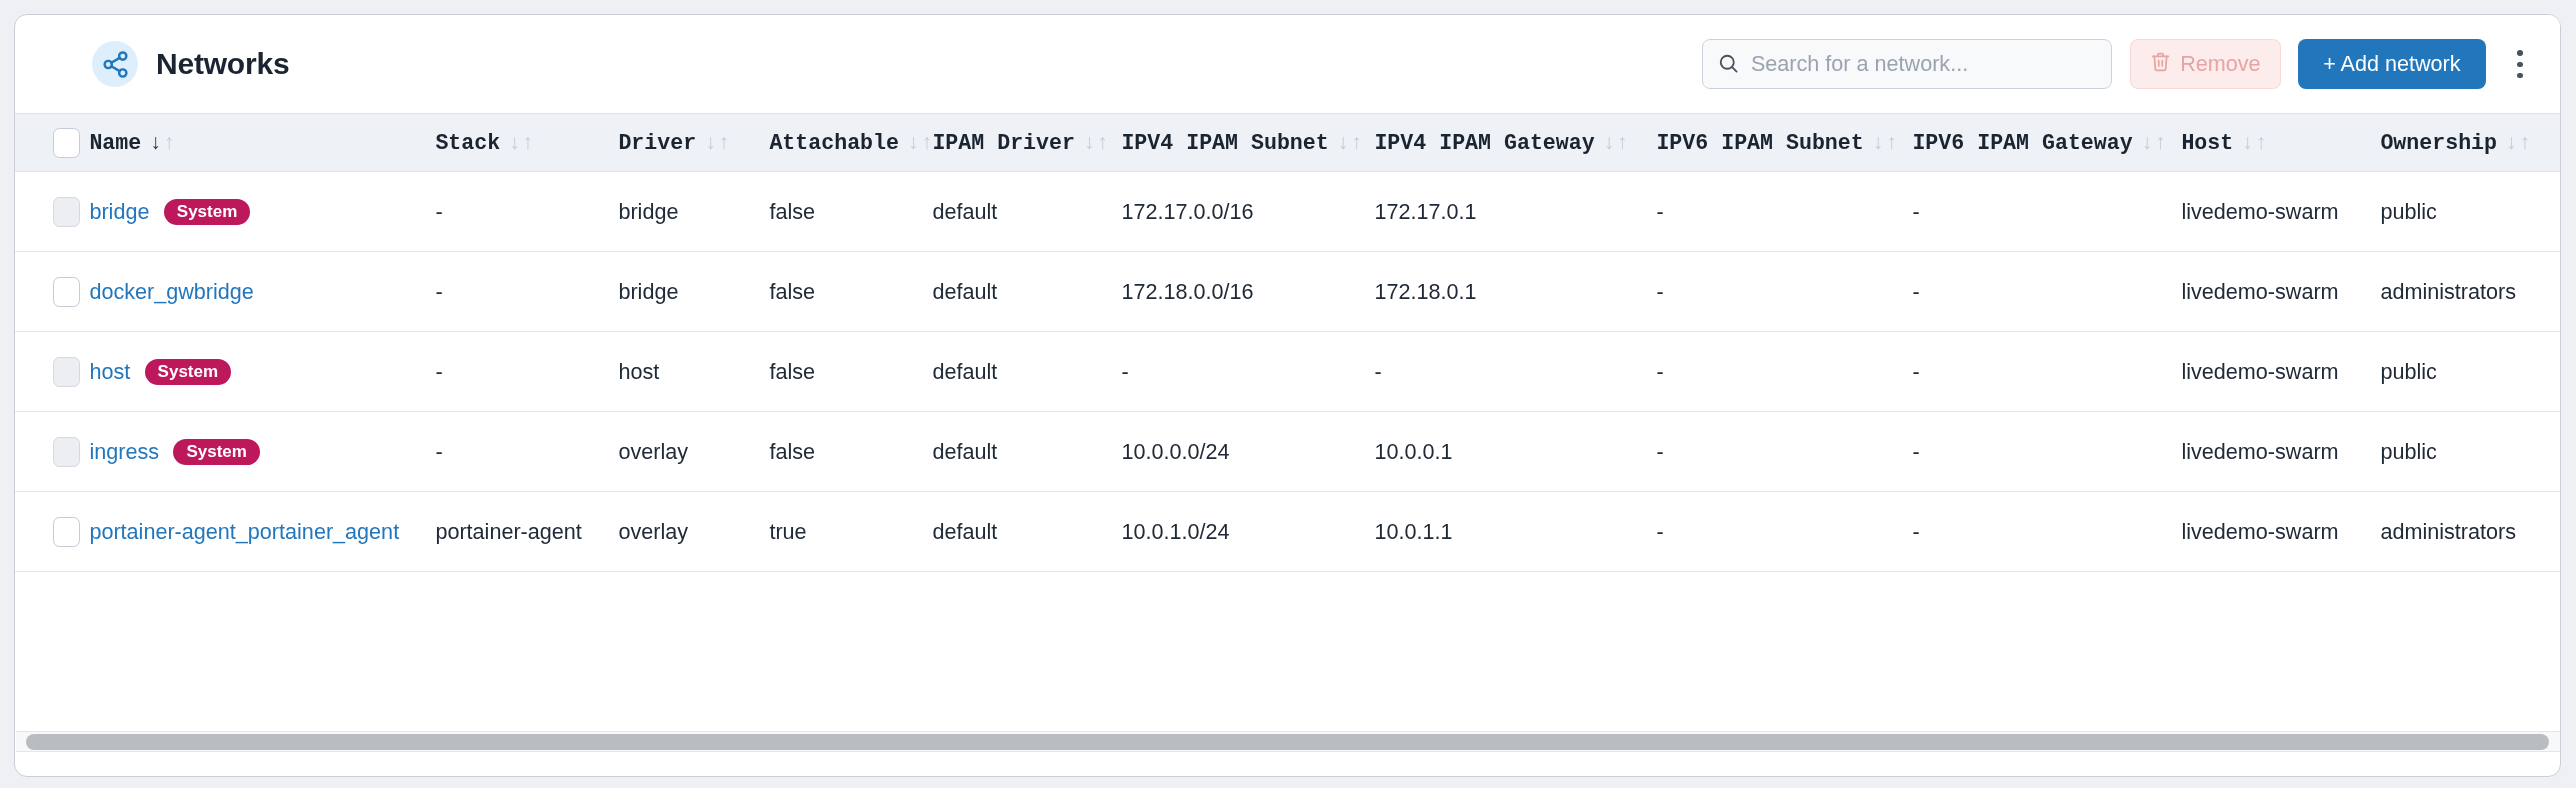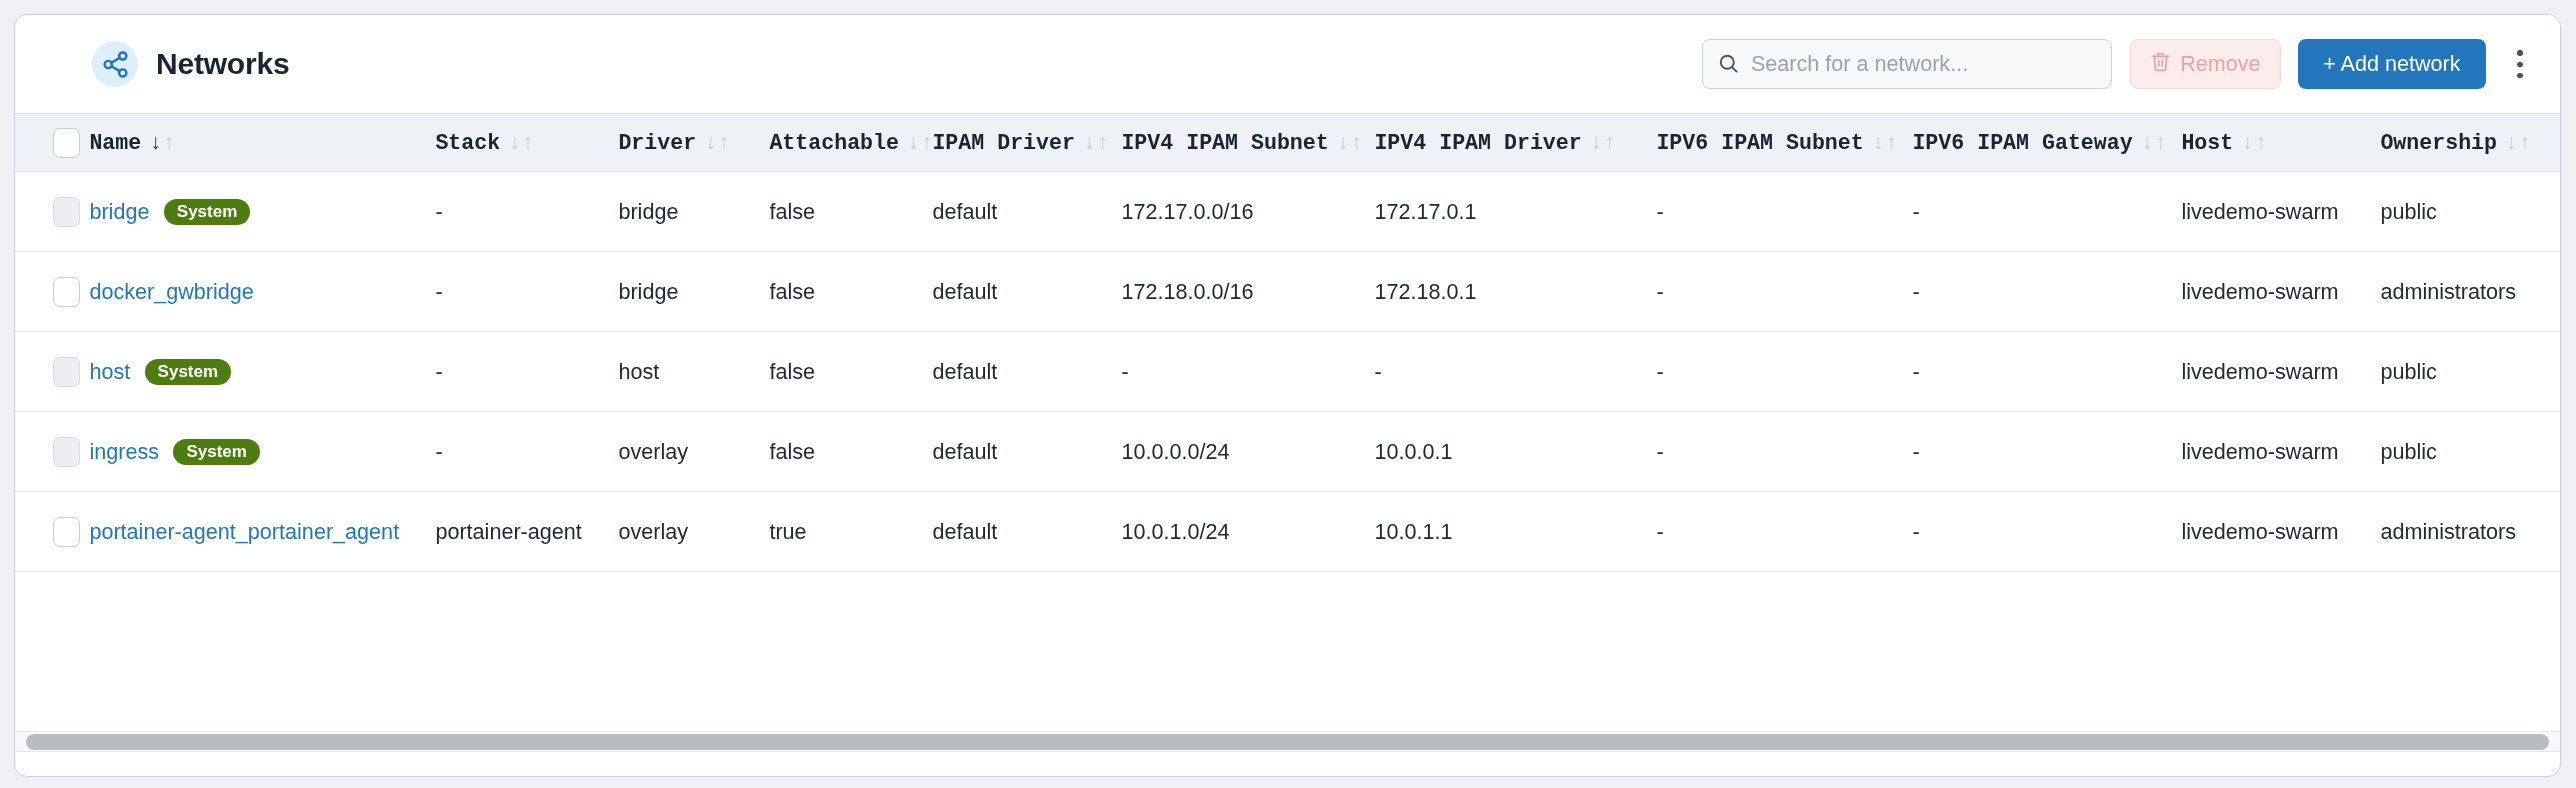--- a/index.html
+++ b/index.html
@@ -202,21 +202,21 @@
   }
 
   .name-cell { display: flex; align-items: center; gap: 14.4px; }
   .name-link {
     color: #2276bc;
     font-size: 21.6px;
     text-decoration: none;
     cursor: pointer;
   }
   .badge-system {
-    background: #4d7c0f;
+    background: #be185d;
     color: #ffffff;
     font-size: 17px;
     font-weight: bold;
     border-radius: 800px;
     padding: 4px 13px 4.8px 13px;
     line-height: 1;
     display: inline-block;
   }
 
   
@@ -352,21 +352,21 @@
               <div class="th-inner">
                 <span>IPV4 IPAM Subnet</span>
                 <span class="sort-arrows">
                     <span class="arr-down">↓</span>
                     <span class="arr-up">↑</span>
                   </span>
               </div>
             </th>
             <th class="col-v4gw">
               <div class="th-inner">
-                <span>IPV4 IPAM Driver</span>
+                <span>IPV4 IPAM Gateway</span>
                 <span class="sort-arrows">
                     <span class="arr-down">↓</span>
                     <span class="arr-up">↑</span>
                   </span>
               </div>
             </th>
             <th class="col-v6sub">
               <div class="th-inner">
                 <span>IPV6 IPAM Subnet</span>
                 <span class="sort-arrows">

